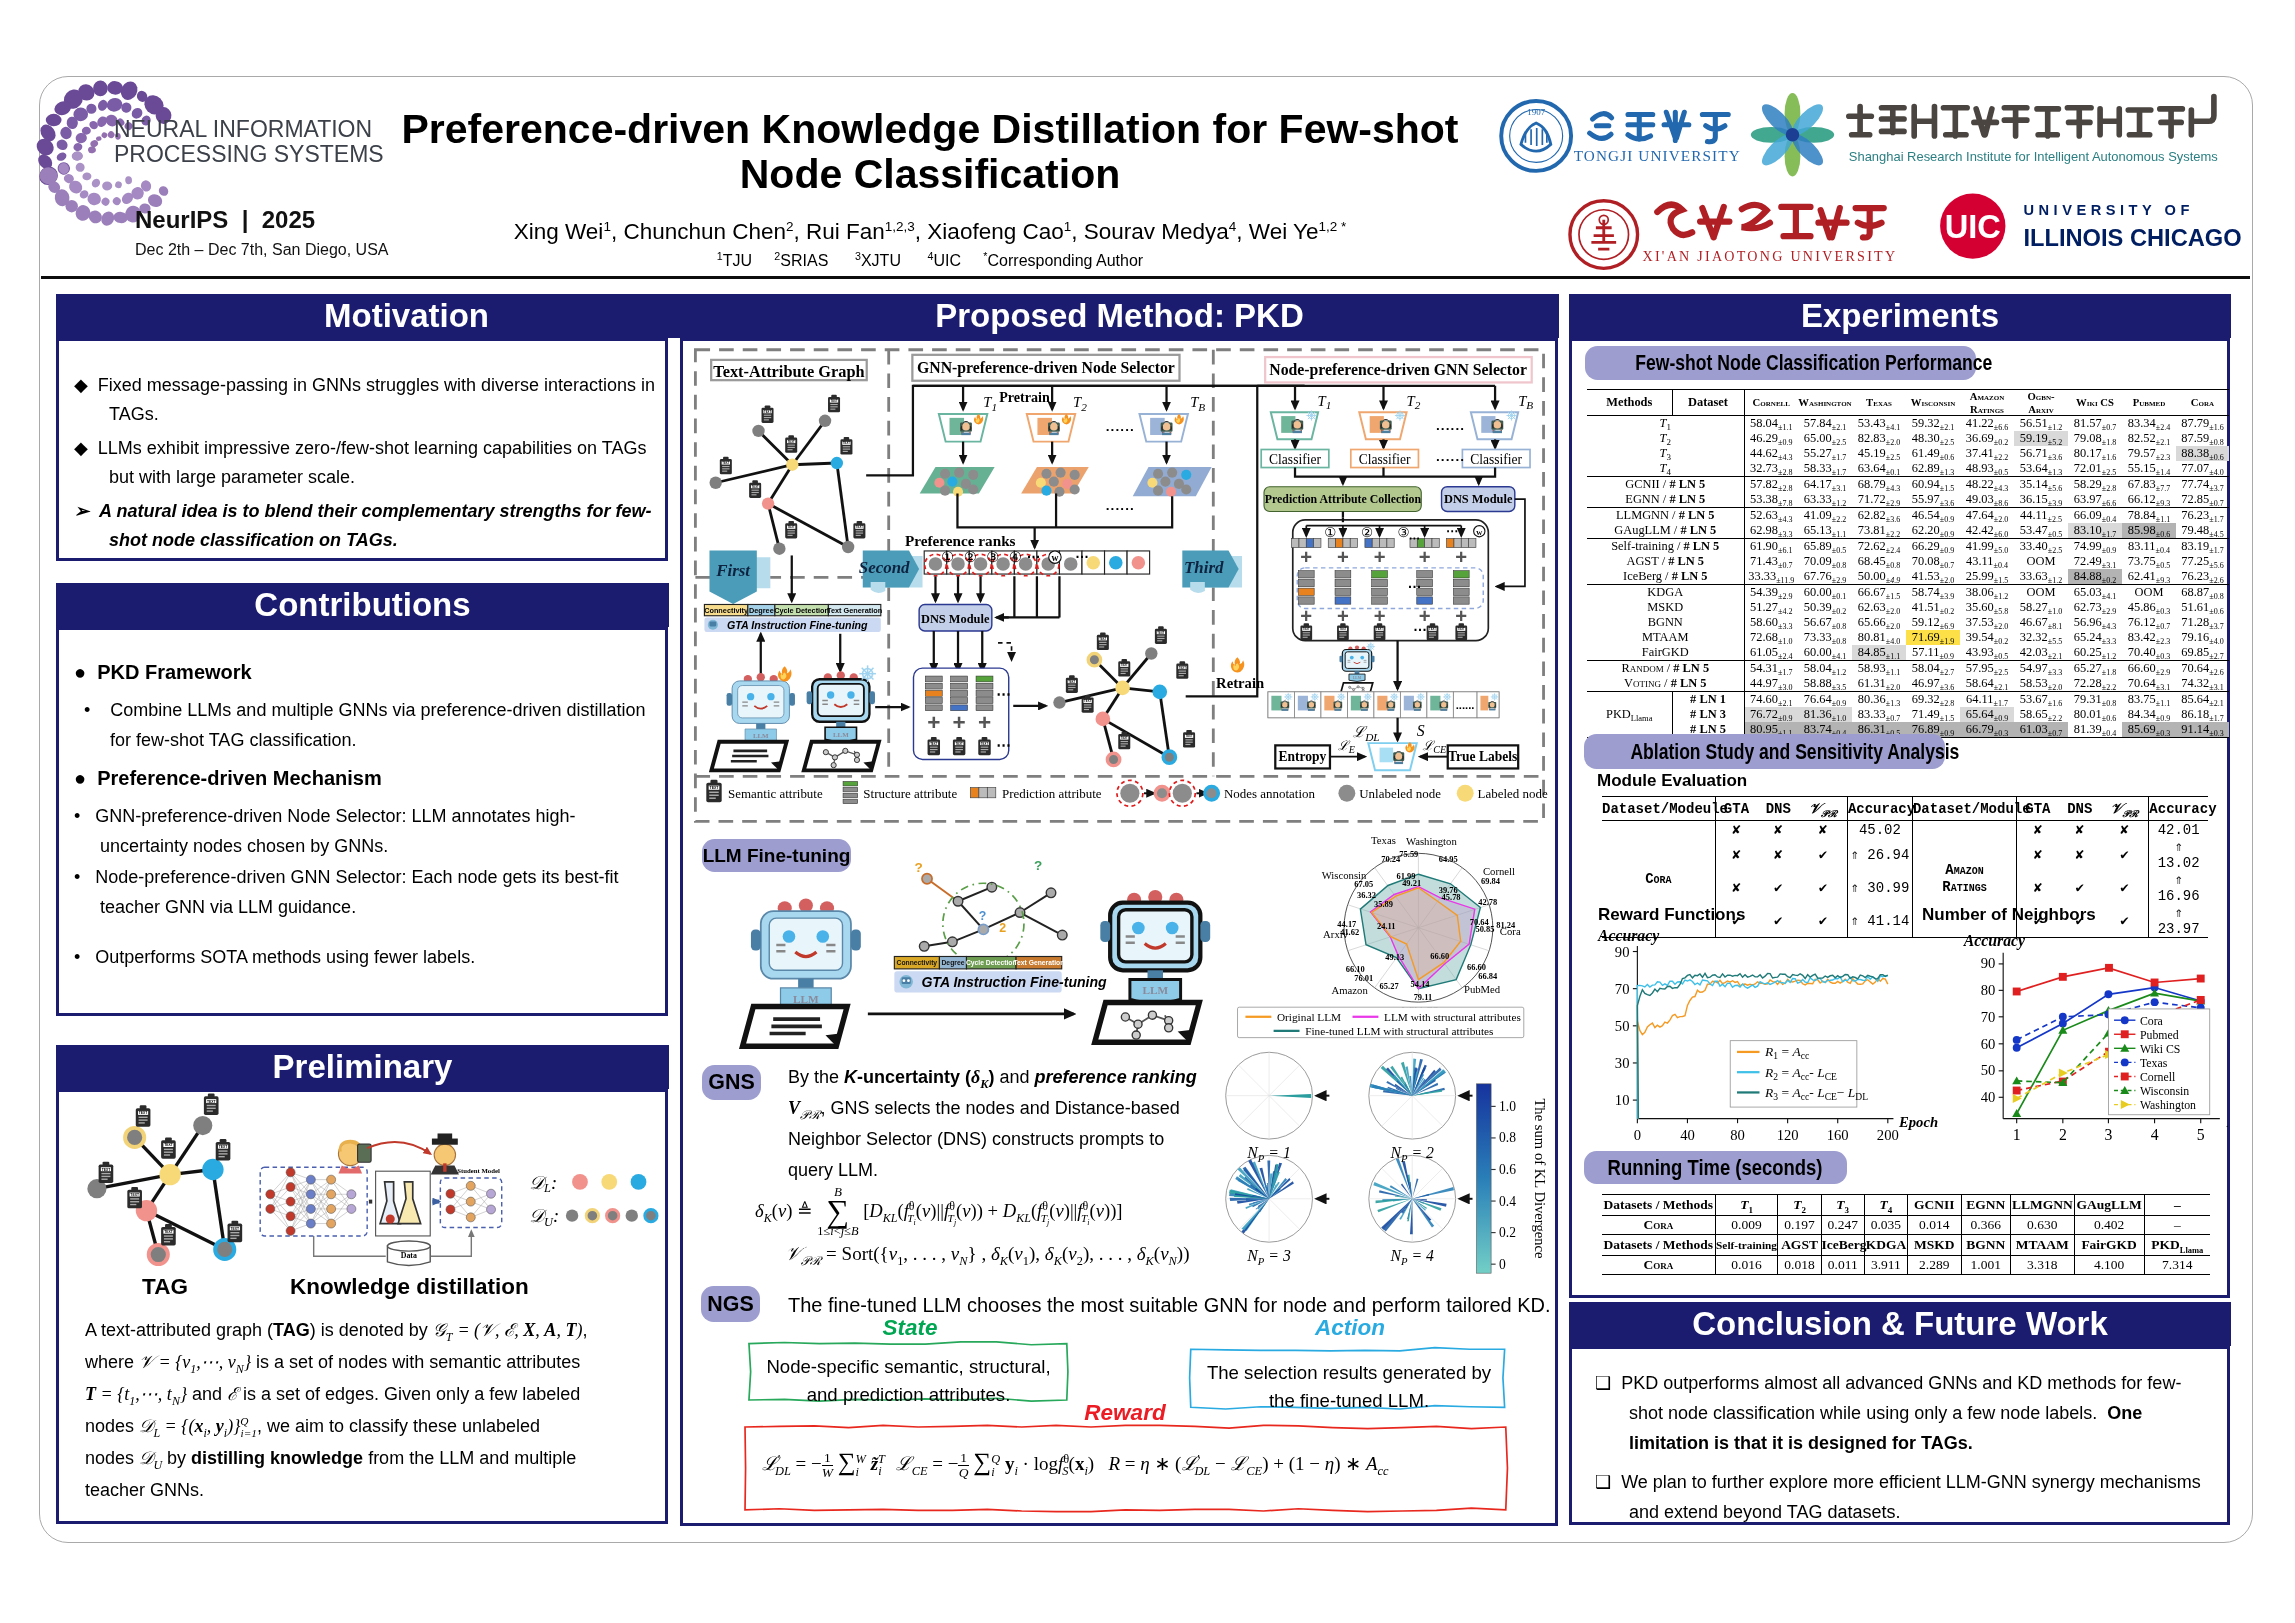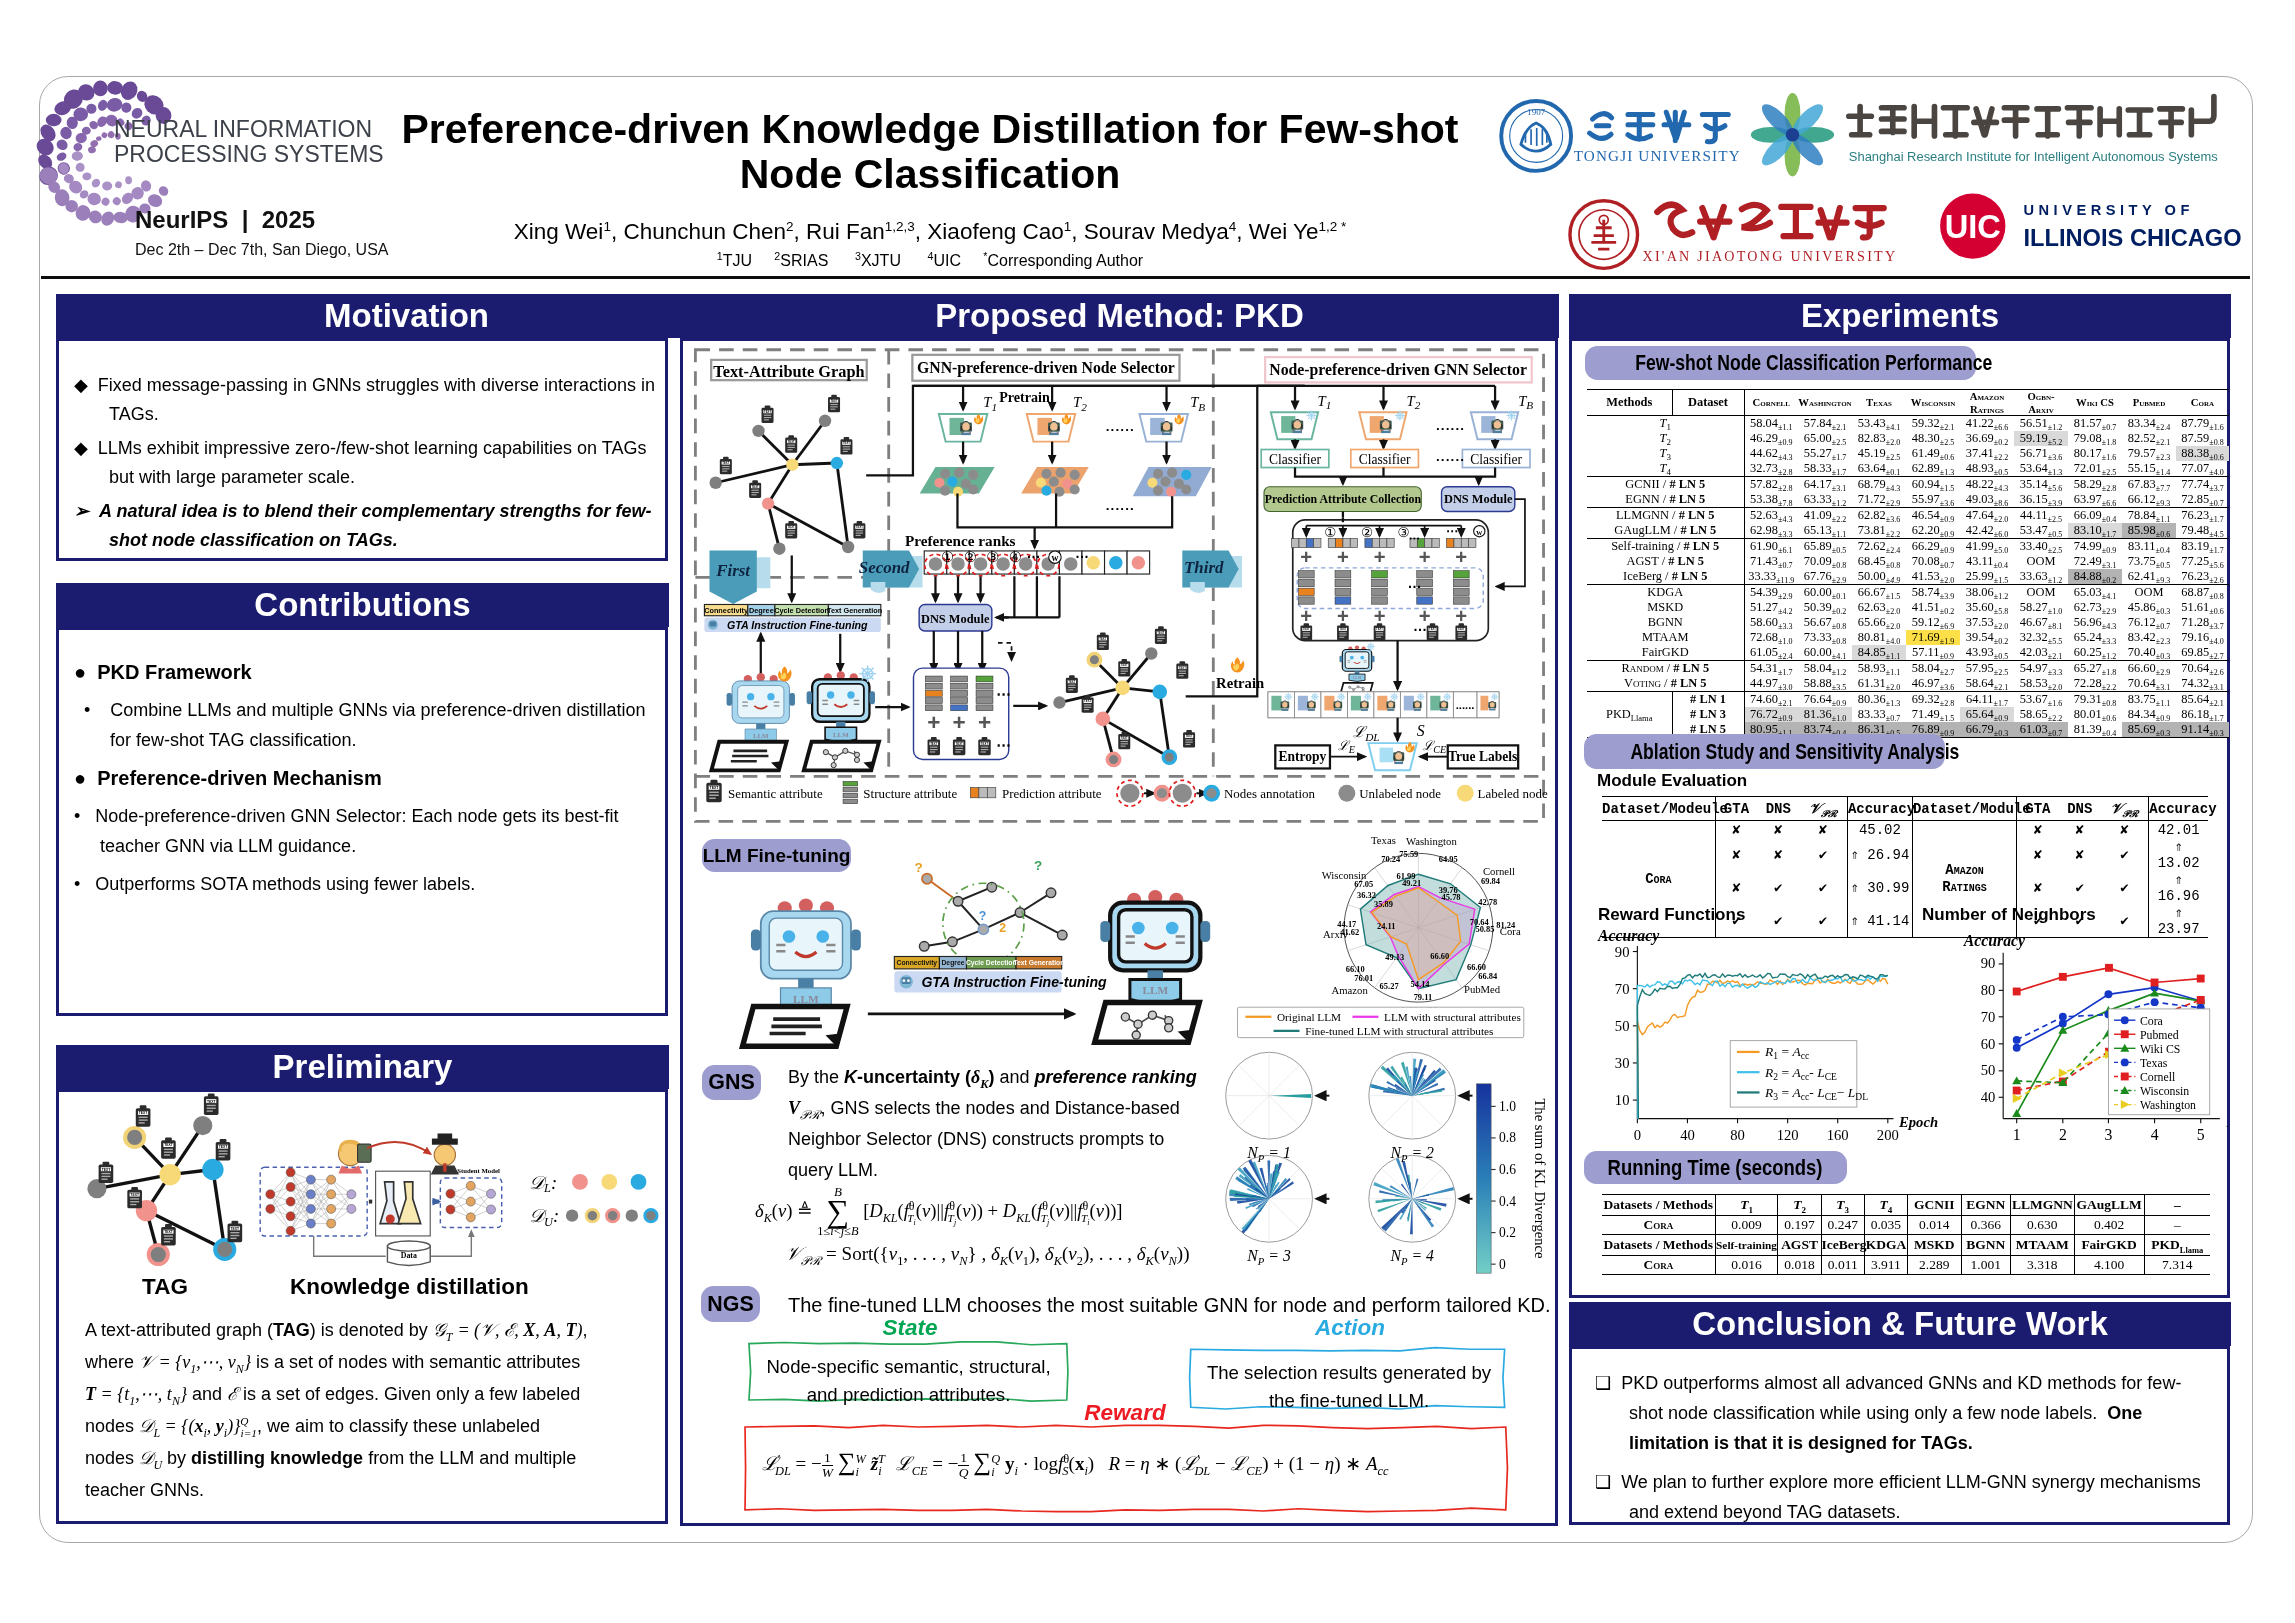--- a/index.html
+++ b/index.html
@@ -187,21 +187,22 @@
     <div style="padding-left:35px;text-indent:-35px;font-weight:bold;font-style:italic;">➢&nbsp;&nbsp;A natural idea is to blend their complementary strengths for few-<br>shot node classification on TAGs.</div>
   </div>
 
   <div class="bar" style="left:56px;top:583px;width:613px;">Contributions</div>
   <div class="box" style="left:56px;top:627px;width:606px;height:383px;"></div>
 
   <div class="abs" style="left:74px;top:657px;width:586px;font-size:18px;line-height:30px;color:#000;">
     <div style="font-weight:bold;font-size:20px;margin-bottom:8px;">●&nbsp; PKD Framework</div>
     <div style="padding-left:36px;text-indent:-26px;margin-bottom:8px;">•&nbsp;&nbsp;&nbsp;&nbsp;Combine LLMs and multiple GNNs via preference-driven distillation<br>for few-shot TAG classification.</div>
     <div style="font-weight:bold;font-size:20px;margin-bottom:8px;">●&nbsp; Preference-driven Mechanism</div>
-    <div style="padding-left:26px;text-indent:-26px;margin-bottom:8px;">•&nbsp;&nbsp;&nbsp;Node-preference-driven GNN Selector: Each node gets its best-fit<br>teacher GNN via LLM guidance.</div>
+    <div style="padding-left:26px;text-indent:-26px;margin-bottom:1.1px;">•&nbsp;&nbsp;&nbsp;GNN-preference-driven Node Selector: LLM annotates high-<br>uncertainty nodes chosen by GNNs.</div>
+    <div style="padding-left:26px;text-indent:-26px;margin-bottom:20px;">•&nbsp;&nbsp;&nbsp;Node-preference-driven GNN Selector: Each node gets its best-fit<br>teacher GNN via LLM guidance.</div>
     <div style="padding-left:26px;text-indent:-26px;">•&nbsp;&nbsp;&nbsp;Outperforms SOTA methods using fewer labels.</div>
   </div>
 
   <div class="bar" style="left:56px;top:1045px;width:613px;">Preliminary</div>
   <div class="box" style="left:56px;top:1089px;width:606px;height:429px;"></div>
 
   <svg class="abs" style="left:56px;top:1089px;" width="606" height="429" viewBox="100 1933 1075 762">
     <defs>
         <g id="clip">
           <rect x="-13" y="-16" width="26" height="33" rx="3" fill="#2b2b2b"></rect>

